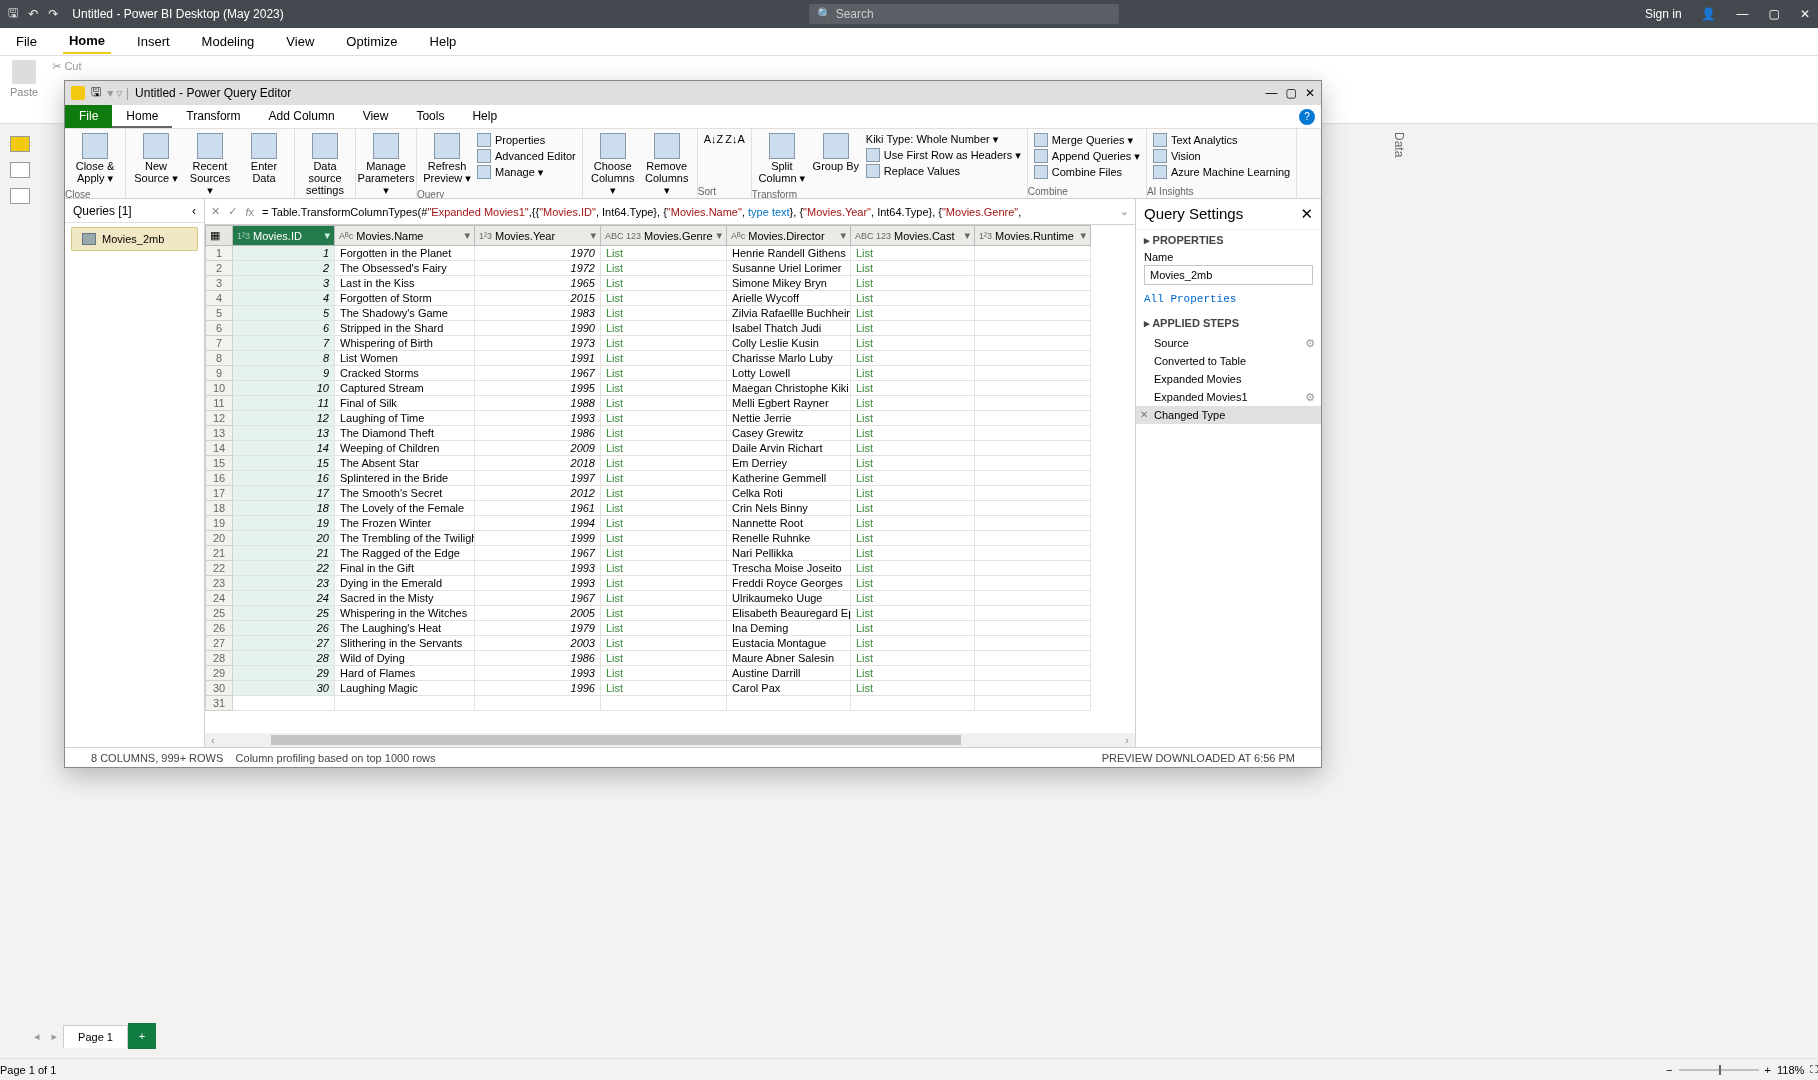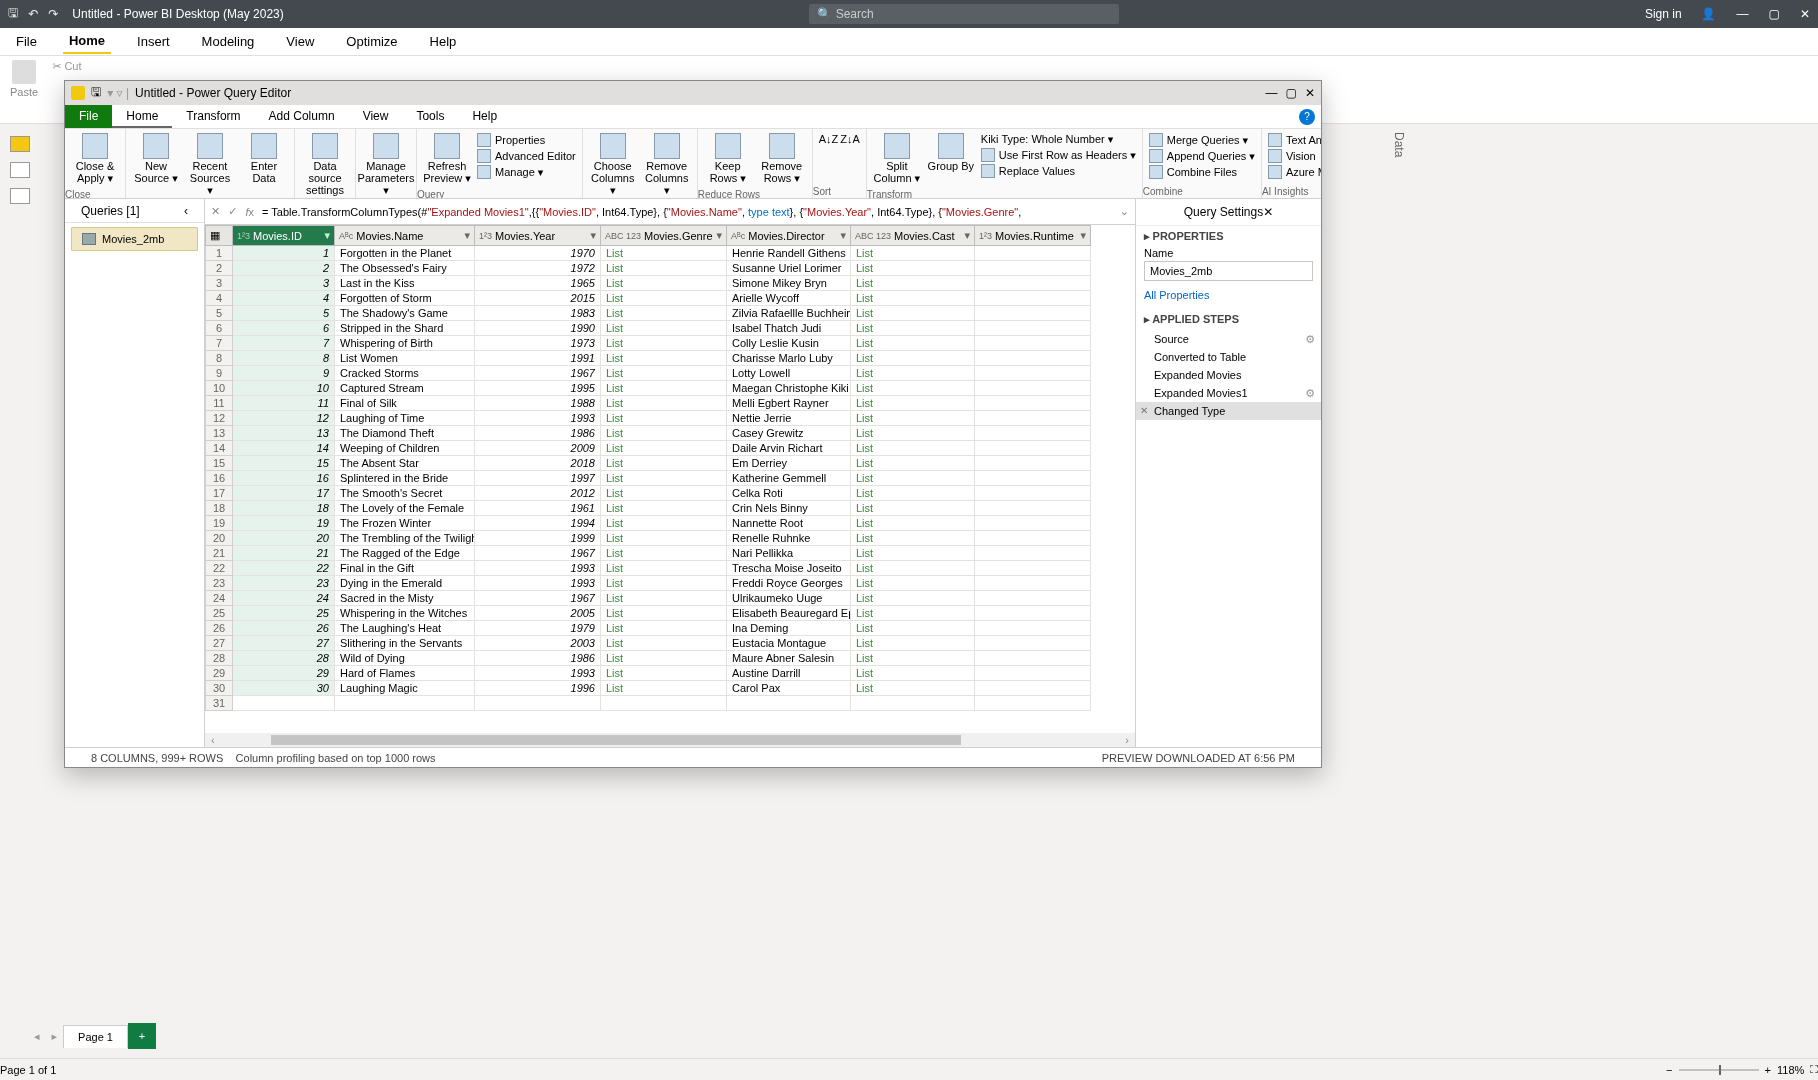--- a/index.html
+++ b/index.html
@@ -37,21 +37,21 @@
 .rg-label { text-align: left; font-size: 10px; color: #666; padding: 1px 0; }
 .big-btn { display: flex; flex-direction: column; align-items: center; width: 48px; cursor: pointer; }
 .big-btn .bi { width: 26px; height: 26px; background: #cde; margin-bottom: 1px; border: 1px solid #89a; }
 .big-btn .bt { text-align: center; line-height: 1.1; }
 .small-list { display: flex; flex-direction: column; gap: 2px; }
 .small-btn { display: flex; align-items: center; gap: 4px; cursor: pointer; white-space: nowrap; }
 .small-btn .si { width: 14px; height: 14px; background: #cde; border: 1px solid #89a; }
 
 .pq-body { flex: 1; display: flex; min-height: 0; }
 .pq-queries { width: 140px; border-right: 1px solid #d0d0d0; display: flex; flex-direction: column; }
-.pq-queries .qhead { height: 24px; display: flex; align-items: center; justify-content: space-between; padding: 0 16px; border-bottom: 1px solid #e0e0e0; font-size: 12px; }
+.pq-queries .qhead { height: 24px; display: flex; align-items: center; justify-content: space-between; padding: 0 8px; border-bottom: 1px solid #e0e0e0; font-size: 12px; }
 .pq-queries .qitem { padding: 5px 10px; margin: 4px 6px; background: #f2e7c4; border: 1px solid #d4c88a; border-radius: 1px; display: flex; gap: 6px; align-items: center; }
 .pq-queries .qicon { width: 14px; height: 12px; background: #9aa; border: 1px solid #678; }
 
 .pq-main { flex: 1; display: flex; flex-direction: column; min-width: 0; }
 .fx-bar { height: 26px; border-bottom: 1px solid #d0d0d0; display: flex; align-items: center; padding: 0 6px; gap: 8px; font-family: Consolas, monospace; font-size: 11px; }
 .fx-bar .sym { color: #888; }
 .fx-bar .formula { flex: 1; white-space: nowrap; overflow: hidden; }
 .fx-bar .formula .str { color: #a31515; }
 .fx-bar .formula .type { color: #0070c1; }
 
@@ -63,24 +63,24 @@
 .gh .dd { margin-left: auto; color: #666; }
 .gh.sel .dd { color: #cceedd; }
 .gh .ti { font-size: 9px; opacity: .6; }
 .rn { background: #f4f2ee; border: 1px solid #d0d0d0; border-top: none; text-align: center; color: #666; padding: 1px 0; }
 .cell { border-right: 1px solid #e4e2de; border-bottom: 1px solid #e4e2de; padding: 1px 5px; white-space: nowrap; overflow: hidden; background: #fff; }
 .cell.num { text-align: right; font-style: italic; }
 .cell.link { color: #3a8a3a; }
 .cell.sel { background: #e6f3ec; }
 
 .qs-pane { width: 186px; border-left: 1px solid #d0d0d0; display: flex; flex-direction: column; font-size: 11px; }
-.qs-head { padding: 6px 8px; font-size: 12px; display: flex; justify-content: center; border-bottom: 1px solid #eee; }
+.qs-head { padding: 6px 8px; font-size: 15px; display: flex; justify-content: space-between; border-bottom: 1px solid #eee; }
 .qs-sec { padding: 4px 8px; font-weight: 600; font-size: 11px; color: #444; }
 .qs-name { margin: 2px 8px 6px; border: 1px solid #c8c6c4; padding: 3px 5px; }
-.qs-link { padding: 2px 8px 8px; color: #0066cc; cursor: pointer; }
+.qs-link { padding: 2px 8px 8px; color: #0066cc; cursor: pointer; font-family: Liberation Mono, monospace; }
 .step { padding: 3px 8px 3px 18px; cursor: pointer; position: relative; }
 .step.sel { background: #e0e0e0; }
 .step .sgear { position: absolute; right: 6px; top: 3px; color: #999; }
 .step .sx { position: absolute; left: 4px; top: 3px; color: #777; font-size: 10px; }
 
 .pq-status { height: 20px; border-top: 1px solid #d0d0d0; background: #fff; display: flex; align-items: center; padding: 0 26px; font-size: 11px; justify-content: space-between; color: #444; }
 
 .hscroll { height: 14px; background: #f0f0f0; display: flex; align-items: center; }
 .hscroll .thumb { height: 10px; background: #c4c4c4; margin-left: 50px; width: 690px; }
 
@@ -253,35 +253,20 @@
 Columns ▾</div>
           </div>
       <div class="big-btn">
             <div class="bi"></div>
             <div class="bt">Remove
 Columns ▾</div>
           </div>
     </div>
       </div>
 
-    <div class="rg">
-        <div class="rg-body">
-      <div class="big-btn">
-            <div class="bi"></div>
-            <div class="bt">Keep
-Rows ▾</div>
-          </div>
-      <div class="big-btn">
-            <div class="bi"></div>
-            <div class="bt">Remove
-Rows ▾</div>
-          </div>
-    </div>
-        <div class="rg-label">Reduce Rows</div>
-      </div>
 
     <div class="rg">
         <div class="rg-body">
       <div style="display:flex;flex-direction:row;gap:2px">
         <span>A↓Z</span>
         <span>Z↓A</span>
       </div>
     </div>
         <div class="rg-label">Sort</div>
       </div>

